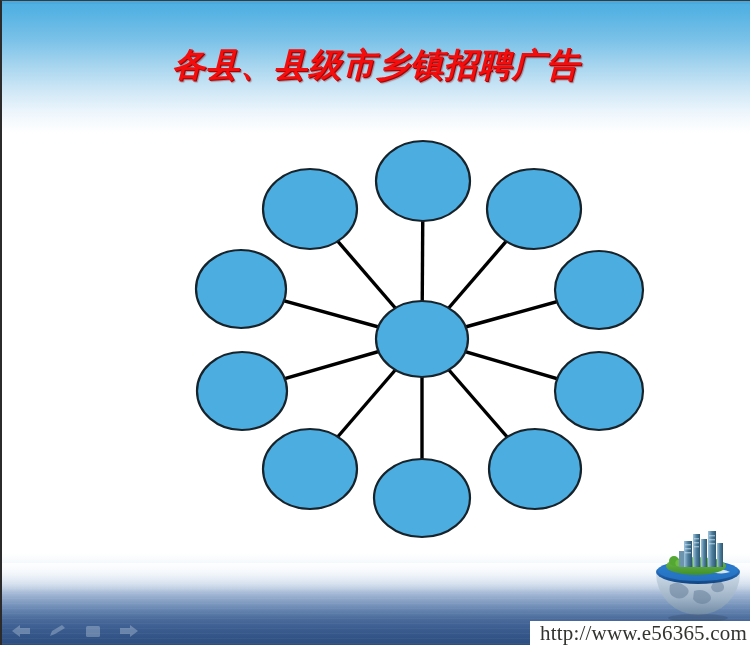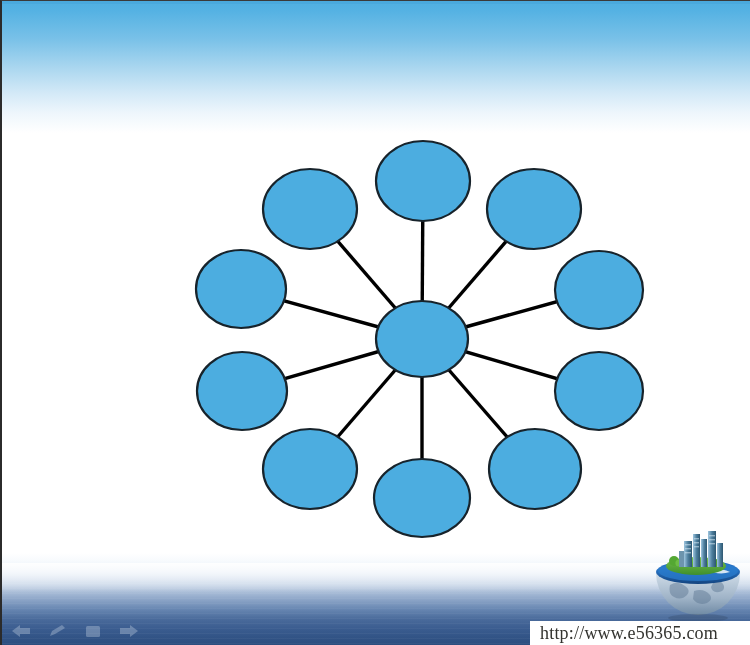--- a/index.html
+++ b/index.html
@@ -140,21 +140,21 @@
     width: 222px;
     height: 25px;
     background: #ffffff;
     display: flex;
     align-items: center;
     padding-left: 10px;
     box-sizing: border-box;
   }
   .watermark span {
     font-family: "Liberation Serif", "DejaVu Serif", serif;
-    font-size: 18px;
+    font-size: 21px;
     color: #33332f;
     letter-spacing: 0.2px;
   }
 
   
   .controls {
     position: absolute;
     left: 8px;
     bottom: 6px;
     display: flex;
@@ -170,20 +170,21 @@
   .ctrl svg { display: block; }
 </style>
 </head>
 <body>
 
 <div id="slide">
 
   <div class="sky-band"></div>
   <div class="sky-top-line"></div>
 
+  <div class="title">各县、县级市乡镇招聘广告</div>
 
   <svg id="diagram" viewBox="0 0 750 645" xmlns="http://www.w3.org/2000/svg">
 
     <g>
       <line class="spoke" x1="420" y1="338" x2="421" y2="180"></line>
       <line class="spoke" x1="420" y1="338" x2="532" y2="208"></line>
       <line class="spoke" x1="420" y1="338" x2="597" y2="289"></line>
       <line class="spoke" x1="420" y1="338" x2="597" y2="390"></line>
       <line class="spoke" x1="420" y1="338" x2="533" y2="468"></line>
       <line class="spoke" x1="420" y1="338" x2="420" y2="497"></line>

